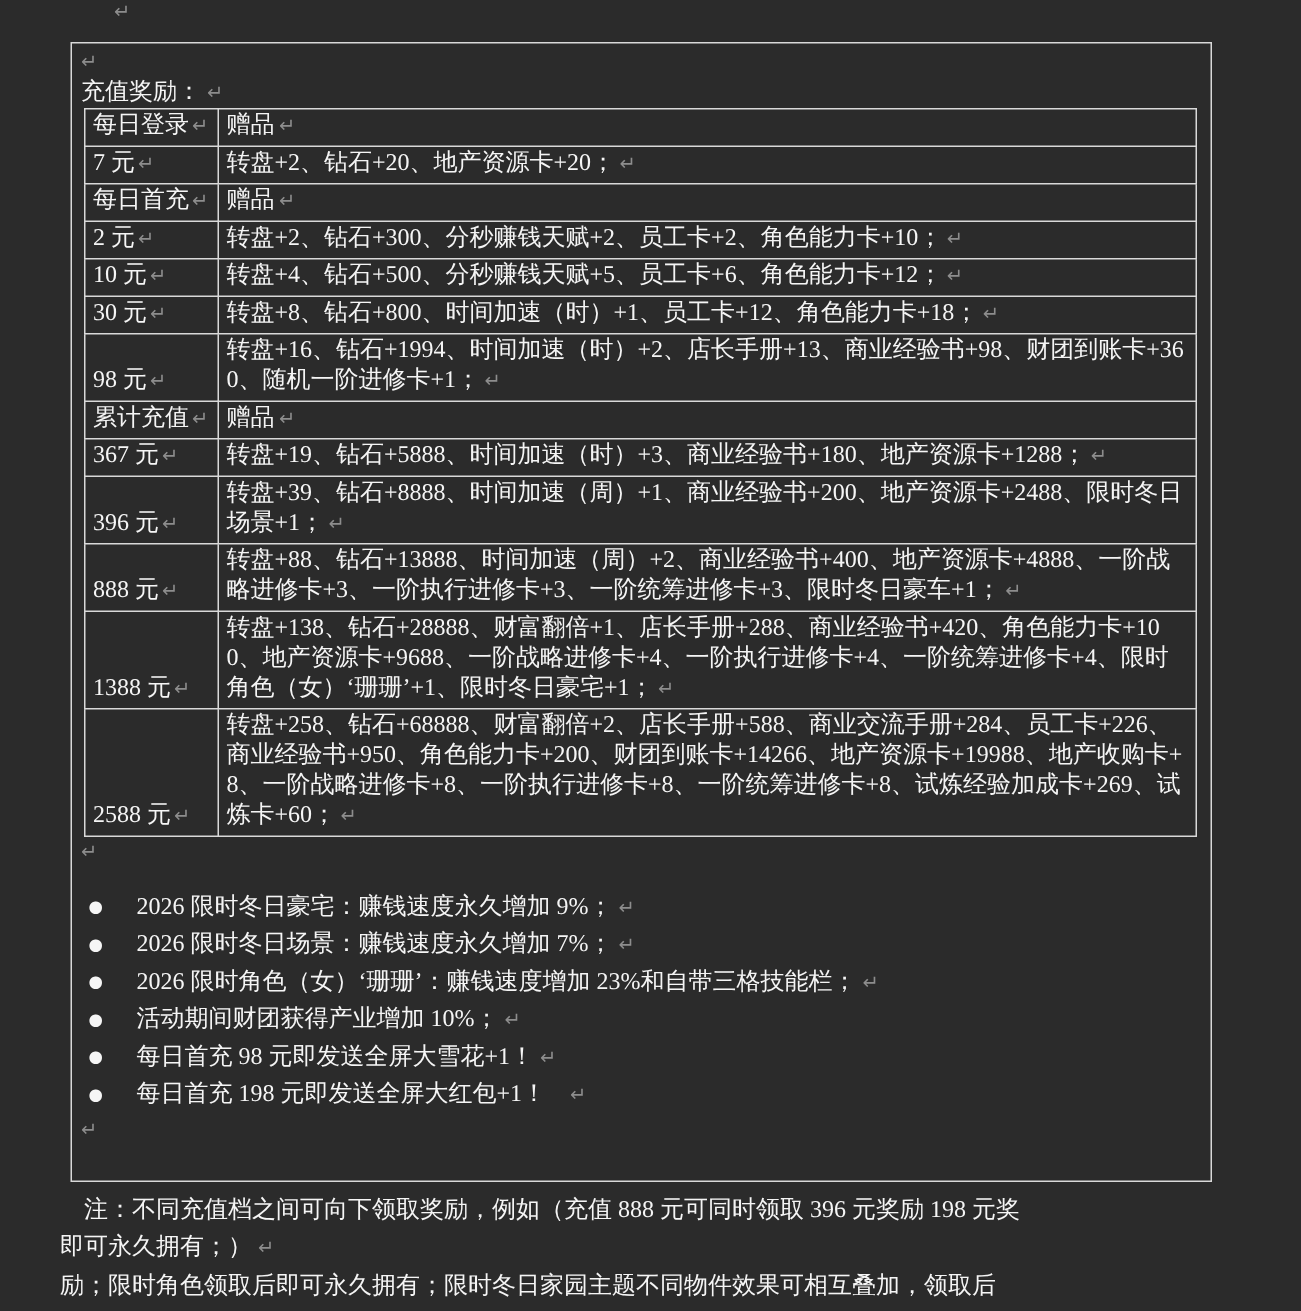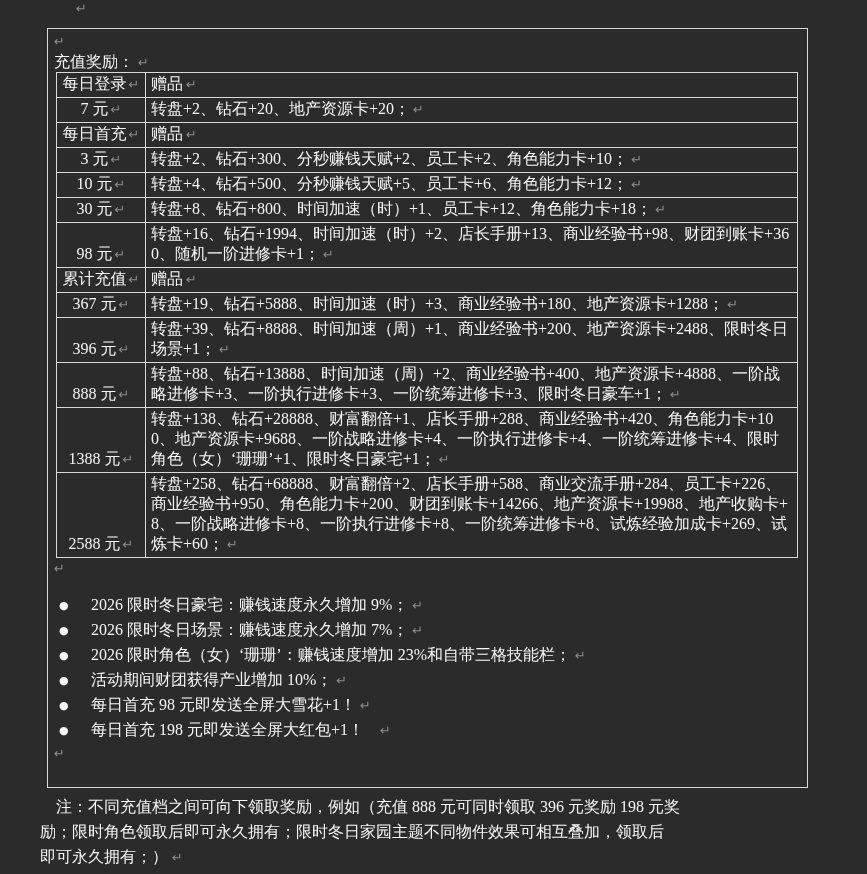--- a/index.html
+++ b/index.html
@@ -34,21 +34,21 @@
     margin-left:2px;width:741px;
   }
   table.rewards col.c1{width:89px;}
   table.rewards col.c2{width:652px;}
   table.rewards td{
     border:1px solid var(--border);
     padding:1px 5px 2px 5px;
     line-height:20px;
     overflow:hidden;
   }
-  td.label-cell{vertical-align:bottom;white-space:nowrap;text-align:center;}
+  td.label-cell{vertical-align:bottom;white-space:nowrap;}
   td.label-cell .mark{margin-left:2px;}
   td.content-cell{vertical-align:top;word-break:break-all;}
   td.content-cell .mark{margin-left:3px;}
 
   .bullets{margin-top:15px;}
   .bullet-row{line-height:24px;padding-left:5px;white-space:nowrap;}
   .bullet-glyph{
     display:inline-block;width:32px;
     font-family:"DejaVu Sans",sans-serif;font-size:11px;
     vertical-align:1px;color:var(--fg);
@@ -93,21 +93,21 @@
           <td class="label-cell"><span>7 元</span><span class="mark">↵</span></td>
           <td class="content-cell"><span>转盘+2、钻石+20、地产资源卡+20；</span><span class="mark">↵</span></td>
         </tr>
 
         <tr>
           <td class="label-cell"><span>每日首充</span><span class="mark">↵</span></td>
           <td class="content-cell"><span>赠品</span><span class="mark">↵</span></td>
         </tr>
 
         <tr>
-          <td class="label-cell"><span>3 元</span><span class="mark">↵</span></td>
+          <td class="label-cell"><span>2 元</span><span class="mark">↵</span></td>
           <td class="content-cell"><span>转盘+2、钻石+300、分秒赚钱天赋+2、员工卡+2、角色能力卡+10；</span><span class="mark">↵</span></td>
         </tr>
 
         <tr>
           <td class="label-cell"><span>10 元</span><span class="mark">↵</span></td>
           <td class="content-cell"><span>转盘+4、钻石+500、分秒赚钱天赋+5、员工卡+6、角色能力卡+12；</span><span class="mark">↵</span></td>
         </tr>
 
         <tr>
           <td class="label-cell"><span>30 元</span><span class="mark">↵</span></td>
@@ -183,15 +183,15 @@
       </div>
 
   </div>
 
   <div class="empty-line"><span class="mark">↵</span></div>
 
 </div>
 
 <div class="note">
   <div class="note-line first"><span>注：不同充值档之间可向下领取奖励，例如（充值 888 元可同时领取 396 元奖励 198 元奖</span></div>
+  <div class="note-line"><span>即可永久拥有；）</span><span class="mark">↵</span></div>
   <div class="note-line"><span>励；限时角色领取后即可永久拥有；限时冬日家园主题不同物件效果可相互叠加，领取后</span></div>
-  <div class="note-line"><span>即可永久拥有；）</span><span class="mark">↵</span></div>
 </div>
 
 </body></html>

